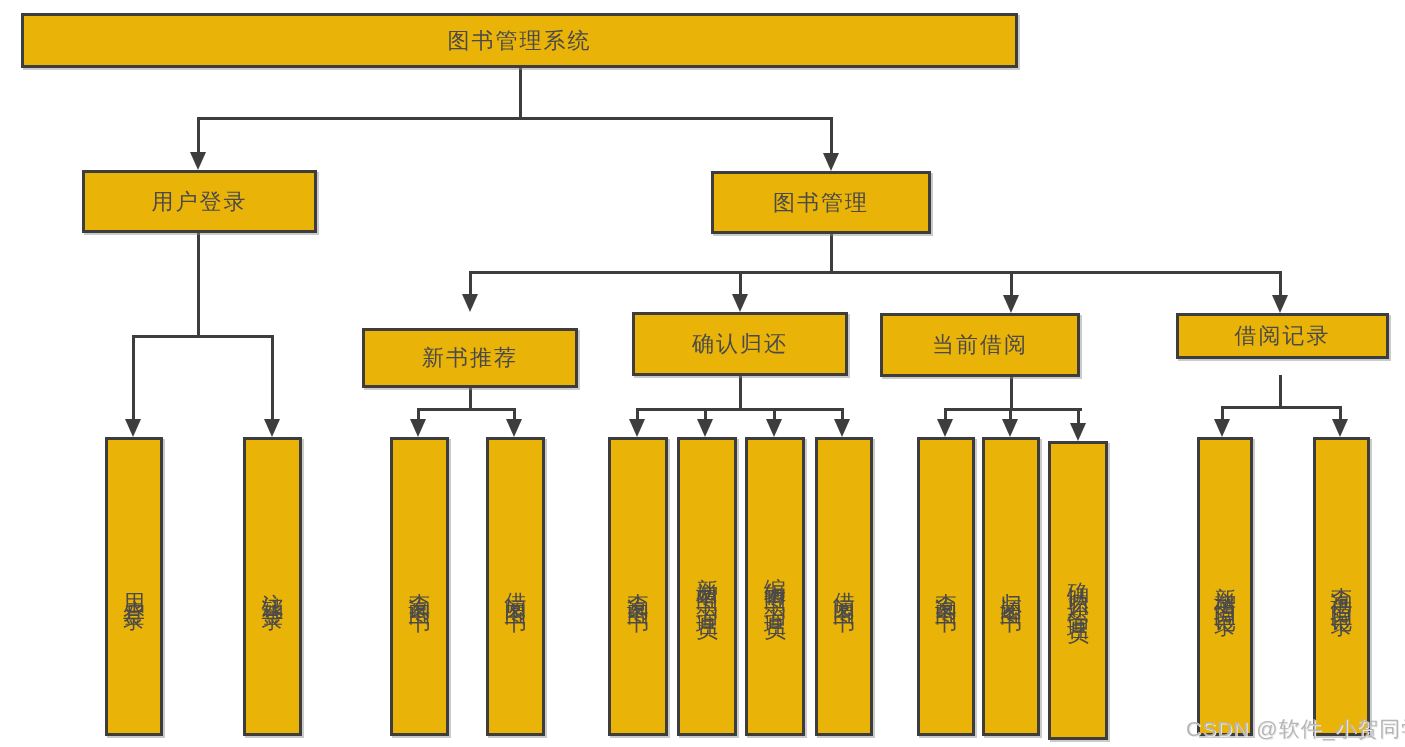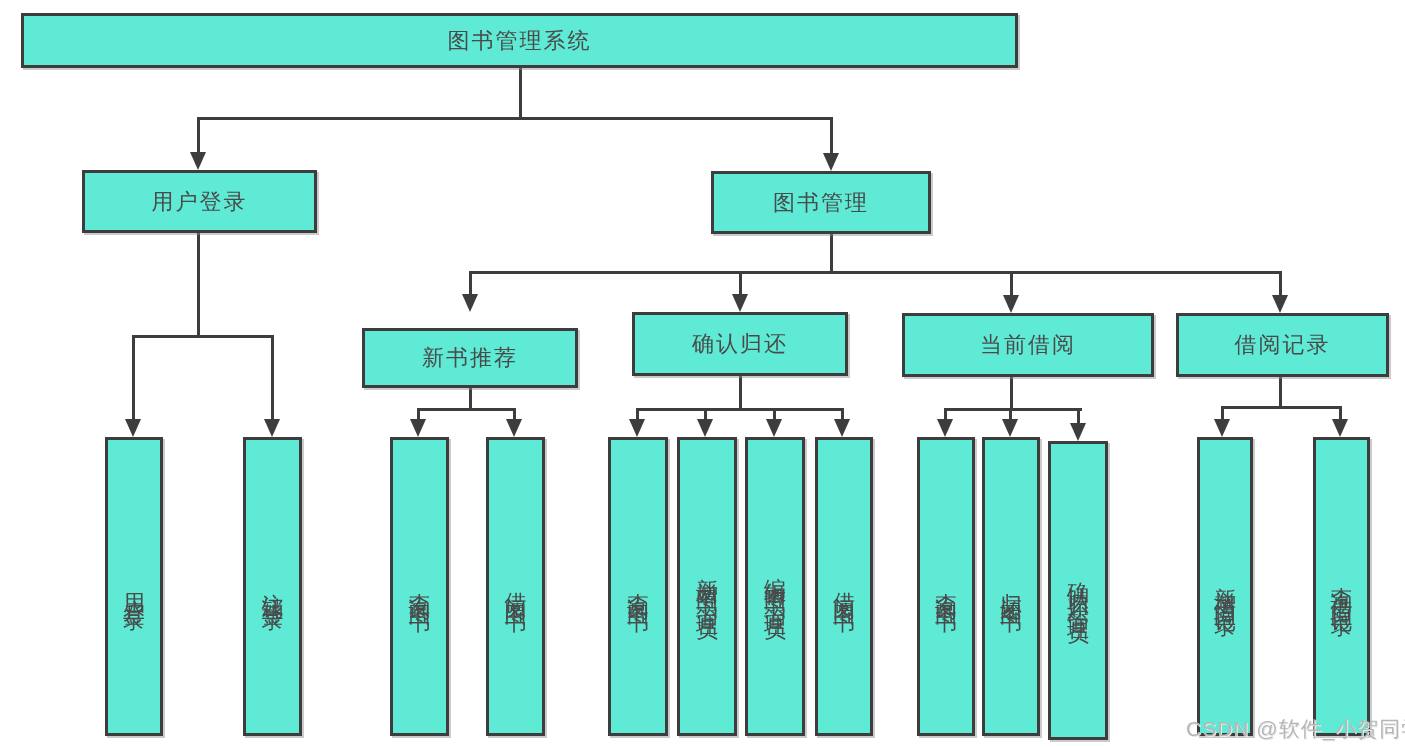--- a/index.html
+++ b/index.html
@@ -1,21 +1,21 @@
 <!DOCTYPE html>
 <html><head>
 <meta charset="utf-8">
 <style>
   html,body{margin:0;padding:0;background:#ffffff;}
   .stage{
     position:relative;width:1405px;height:747px;background:#ffffff;overflow:hidden;
     font-family:"Liberation Sans","DejaVu Sans",sans-serif;color:#4a4a4a;
   }
   .box{
-    position:absolute;box-sizing:border-box;border:3px solid #3d3d3d;background:#5eead4;
+    position:absolute;box-sizing:border-box;border:3px solid #3d3d3d;background:#eab308;
     display:flex;align-items:center;justify-content:center;
     box-shadow:2px 2px 0 rgba(140,140,140,.45);
     z-index:2;
   }
   .h{font-size:22px;letter-spacing:2px;white-space:nowrap;}
   .v{
     writing-mode:vertical-rl;text-orientation:mixed;
     font-size:22px;letter-spacing:6px;line-height:1;
   }
   .vline{position:absolute;width:3px;background:#3d3d3d;z-index:1;}
@@ -95,22 +95,22 @@
   <div class="vline" style="left:1339px;top:406px;height:15px"></div>
   <div class="arrow" style="left:1332px;top:419px"></div>
 
   <div class="box h" style="left:21px;top:13px;width:997px;height:55px">图书管理系统</div>
 
   <div class="box h" style="left:82px;top:170px;width:235px;height:63px">用户登录</div>
   <div class="box h" style="left:711px;top:171px;width:220px;height:63px">图书管理</div>
 
   <div class="box h" style="left:362px;top:328px;width:216px;height:60px">新书推荐</div>
   <div class="box h" style="left:632px;top:312px;width:216px;height:64px">确认归还</div>
-  <div class="box h" style="left:902px;top:313px;width:252px;height:64px">当前借阅</div>
-  <div class="box h" style="left:1176px;top:313px;width:213px;height:64px">借阅记录</div>
+  <div class="box h" style="left:880px;top:313px;width:200px;height:64px">当前借阅</div>
+  <div class="box h" style="left:1176px;top:313px;width:213px;height:46px">借阅记录</div>
 
   <div class="box v" style="left:105px;top:437px;width:58px;height:299px">用户登录</div>
   <div class="box v" style="left:243px;top:437px;width:59px;height:299px">注销登录</div>
 
   <div class="box v" style="left:390px;top:437px;width:59px;height:299px">查询图书</div>
   <div class="box v" style="left:486px;top:437px;width:59px;height:299px">借阅图书</div>
 
   <div class="box v" style="left:608px;top:437px;width:60px;height:299px">查询图书</div>
   <div class="box v" style="left:677px;top:437px;width:60px;height:299px">新增图书（管理员）</div>
   <div class="box v" style="left:745px;top:437px;width:60px;height:299px">编辑图书（管理员）</div>

